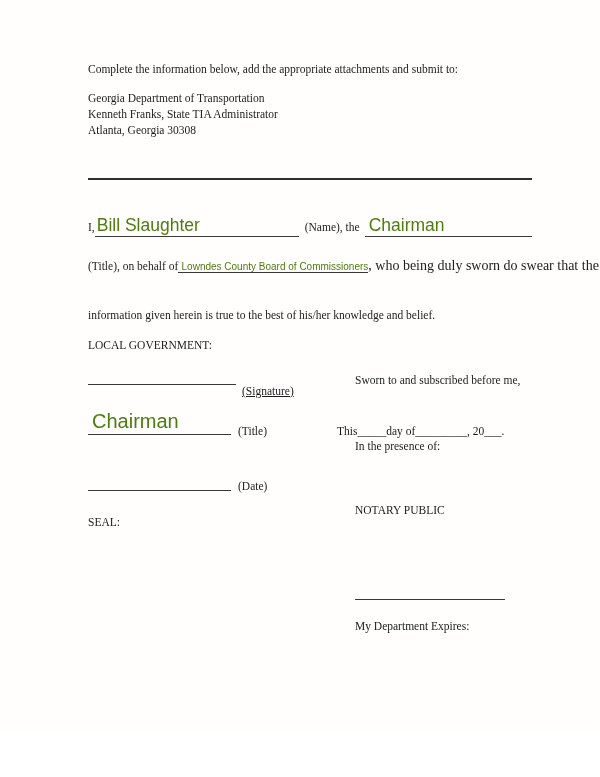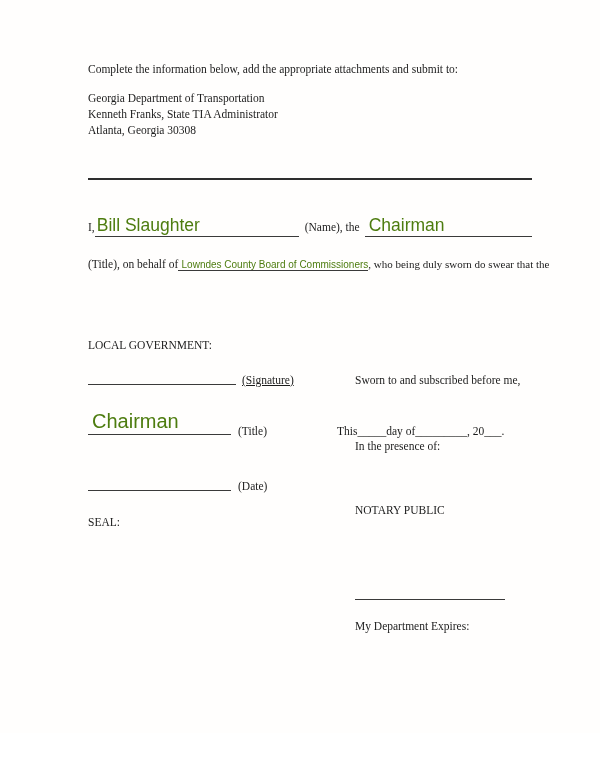--- a/index.html
+++ b/index.html
@@ -68,28 +68,29 @@
   <div class="fillrow" style="left:88px; top:215px; width:444px;">
     <span style="font-size:11.5px;">I,</span>
     <span class="blank filled" style="width:202px; font-size:17.5px; padding-left:2px;">Bill Slaughter</span>
     <span style="font-size:11.5px; padding:0 5px 0 6px;">(Name), the</span>
     <span class="blank filled" style="flex:1; font-size:17.5px; padding-left:4px;">Chairman</span>
   </div>
 
   <div class="fillrow" style="left:88px; top:258px;">
     <span style="font-size:11.5px;">(Title), on behalf of</span>
     <span class="blank filled" style="width:190px; font-size:10px; text-align:right;">Lowndes County Board of Commissioners</span>
-    <span style="font-size:11px;">, who being duly sworn do swear that the</span>
+    <span style="font-size:14px;">, who being duly sworn do swear that the</span>
   </div>
 
+  <div class="t" style="left:88px; top:308px;">information given herein is true to the best of his/her knowledge and belief.</div>
 
   <div class="t" style="left:88px; top:338px;">LOCAL GOVERNMENT:</div>
 
   <div class="fieldline" style="left:88px; top:384px; width:148px;"></div>
-  <div class="t" style="left:242px; top:373px;text-decoration:underline;">(Signature)</div>
+  <div class="t" style="left:242px; top:384px;text-decoration:underline;">(Signature)</div>
 
   <div class="t" style="left:355px; top:373px;">Sworn to and subscribed before me,</div>
 
   <div class="t filled" style="left:92px; top:408px; font-size:20px;">Chairman</div>
   <div class="fieldline" style="left:88px; top:434px; width:143px;"></div>
   <div class="t" style="left:238px; top:424px;">(Title)</div>
 
   <div class="t" style="left:337px; top:424px;">This_____day of_________, 20___.</div>
   <div class="t" style="left:355px; top:439px;">In the presence of:</div>
 

